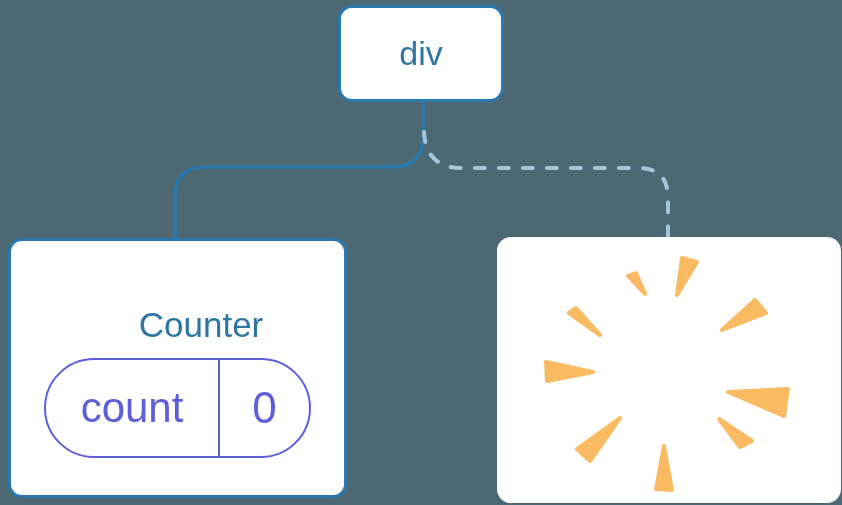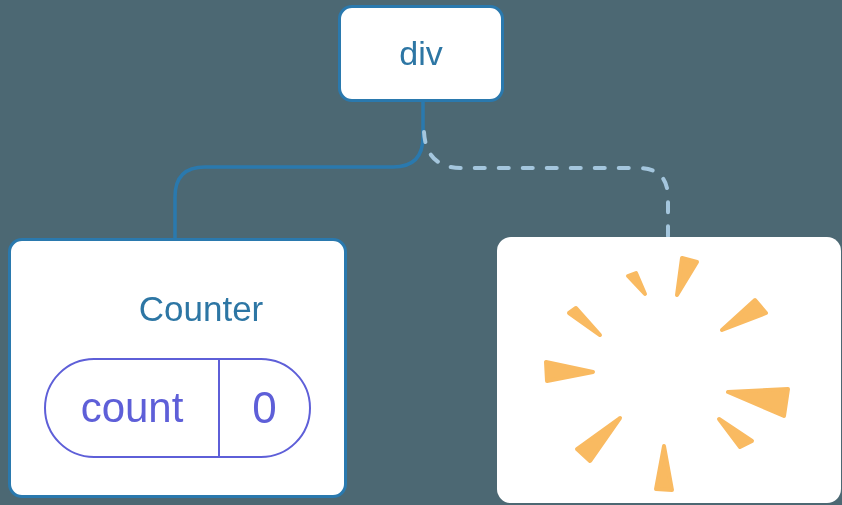--- a/index.html
+++ b/index.html
@@ -14,21 +14,21 @@
     left:338px;top:5px;width:166px;height:97px;border-radius:14px;
     border:3px solid var(--node-border,#2A79AE);
     display:flex;align-items:center;justify-content:center;
     font-size:34px;font-weight:500;color:var(--label-blue,#2D76A4);
   }
   .node.counter{
     left:8px;top:238px;width:339px;height:260px;border-radius:14px;
     border:3px solid var(--node-border,#2A79AE);
   }
   .counter-title{
-    text-align:center;margin-top:48px;font-size:35px;font-weight:500;
+    text-align:center;margin-top:64px;font-size:35px;font-weight:500;
     color:var(--label-blue,#2D76A4);
     padding-left:47px;
   }
   .pill{
     position:absolute;left:33px;top:117px;width:267px;height:100px;
     border:2.5px solid var(--state-purple,#5E5FD8);border-radius:50px;
     display:flex;box-sizing:border-box;color:var(--state-purple,#5E5FD8);
     overflow:hidden;background:#fff;
   }
   .pill-key{

